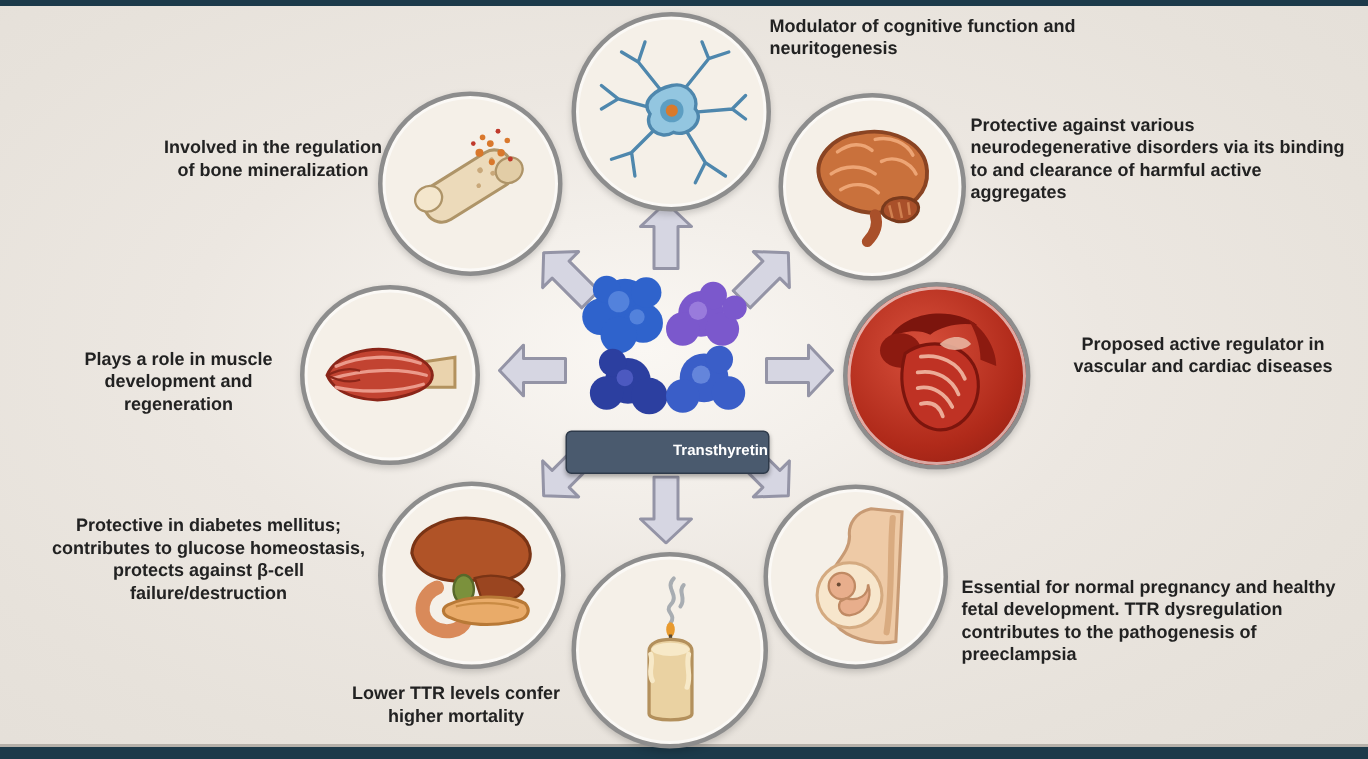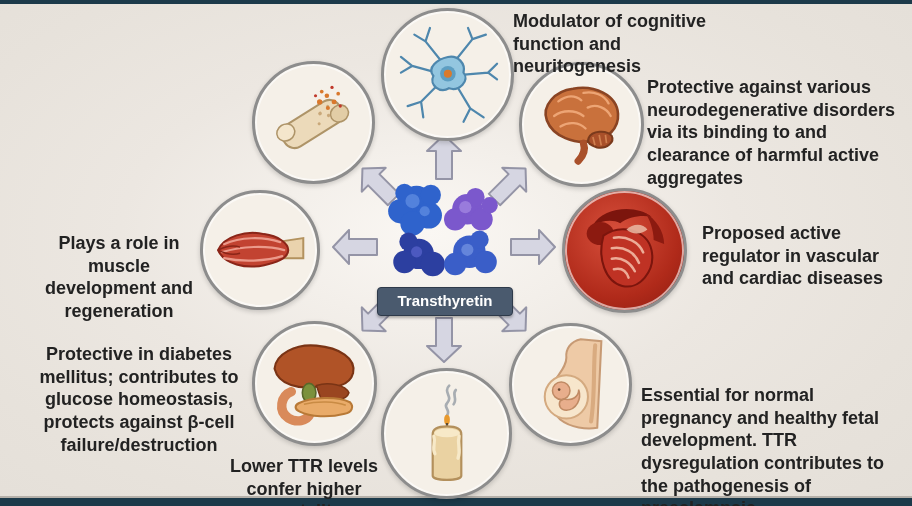--- a/index.html
+++ b/index.html
@@ -22,25 +22,25 @@
   .node.heart-bg{background:radial-gradient(circle at 42% 36%, #d8503c 0%, var(--heart-circle-bg,#b02a1a) 62%, #8a1a10 100%);}
   .arrow{position:absolute;width:36px;height:46px;transform:rotate(var(--rot,0deg));}
   .arrow svg{width:100%;height:100%;display:block;}
   .arrow polygon{fill:var(--arrow-fill,#d6d6e2);stroke:var(--arrow-stroke,#9494a6);stroke-width:2;stroke-linejoin:round;}
   .protein{position:absolute;left:378px;top:170px;width:132px;height:118px;}
   .protein svg{width:100%;height:100%;}
   .badge{
     position:absolute;left:377px;top:287px;width:134px;height:27px;
     background:var(--badge-bg,#4a5a6e);color:var(--badge-text,#fff);
     border:1px solid #2e3a4a;border-radius:4px;
-    font-size:15px;font-weight:bold;text-align:center;line-height:26px;
+    font-size:10px;font-weight:bold;text-align:right;line-height:26px;
     box-shadow:0 2px 3px rgba(0,0,0,.3);
   }
   .ann{
-    position:absolute;font-size:18px;font-weight:600;line-height:1.26;
+    position:absolute;font-size:12px;font-weight:600;line-height:1.26;
     color:var(--text,#222);
   }
   .al{text-align:left;} .ac{text-align:center;}
 </style>
 </head>
 <body>
 
 <div class="canvas">
   <div class="bar top"></div>
   <div class="bar bottom"></div>
@@ -258,18 +258,19 @@
       <g fill="#c0392b">
           <circle cx="68" cy="16" r="1.6"></circle>
           <circle cx="76" cy="34" r="1.6"></circle>
           <circle cx="52" cy="24" r="1.5"></circle>
         </g>
     </svg>
   </div>
 
   <div class="ann al" style="left:513px;top:10px;width:205px;">Modulator of cognitive function and neuritogenesis</div>
   <div class="ann al" style="left:647px;top:76px;width:252px;">Protective against various neurodegenerative disorders via its binding to and clearance of harmful active aggregates</div>
-  <div class="ann al" style="left:702px;top:222px;width:200px;">Proposed active regulator in vascular and cardiac diseases</div>
+  <div class="ann al" style="left:702px;top:222px;width:200px;text-align:center;">Proposed active regulator in vascular and cardiac diseases</div>
   <div class="ann al" style="left:641px;top:349px;width:262px;margin-top:35px;">Essential for normal pregnancy and healthy fetal development. TTR dysregulation contributes to the pathogenesis of preeclampsia</div>
   <div class="ann ac" style="left:218px;top:455px;width:172px;">Lower TTR levels confer higher mortality</div>
   <div class="ann ac" style="left:28px;top:343px;width:222px;">Protective in diabetes mellitus; contributes to glucose homeostasis, protects against β-cell failure/destruction</div>
   <div class="ann ac" style="left:40px;top:232px;width:158px;">Plays a role in muscle development and regeneration</div>
+  <div class="ann ac" style="left:108px;top:91px;width:148px;">Involved in the regulation of bone mineralization</div>
 </div>
 
 </body></html>

